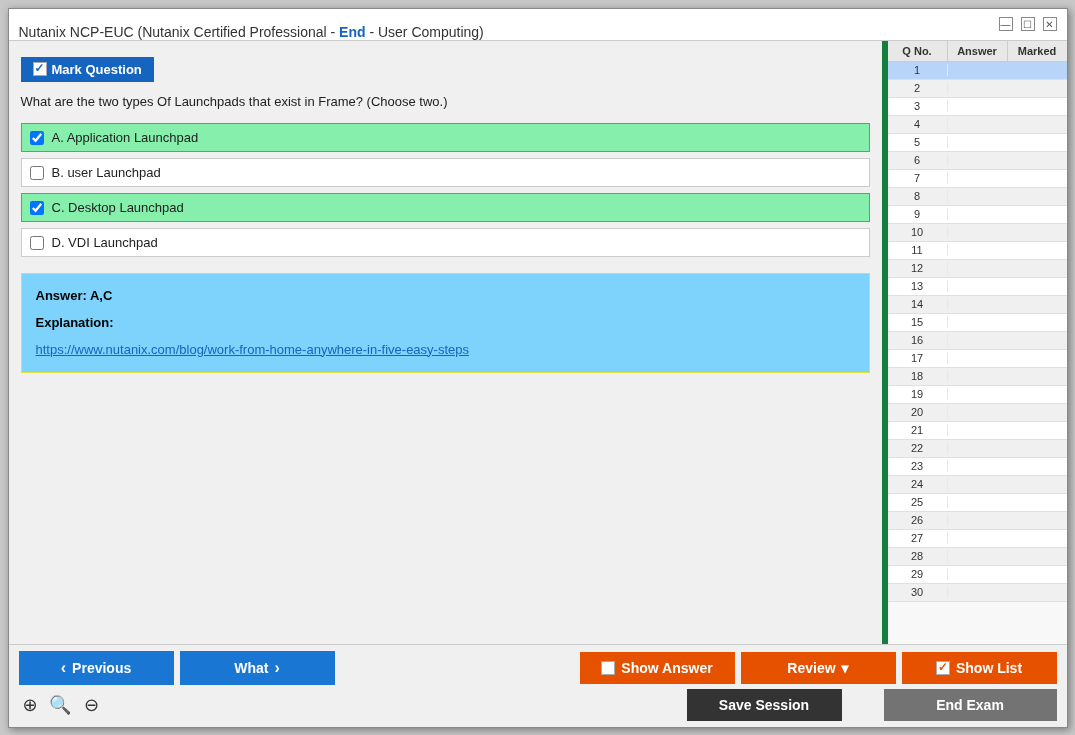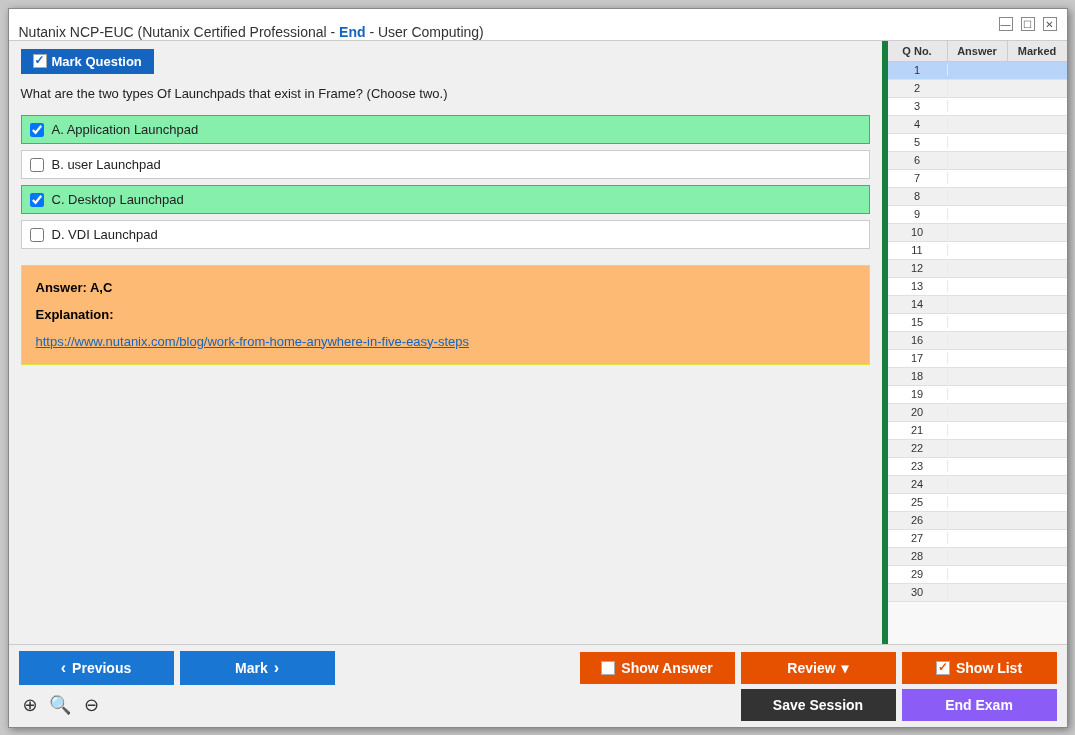--- a/index.html
+++ b/index.html
@@ -58,21 +58,21 @@
     }
     .content-area {
       display: flex;
       flex: 1;
       overflow: hidden;
     }
     .main-panel {
       flex: 1;
       display: flex;
       flex-direction: column;
-      padding: 8px 12px;
+      padding: 16px 12px;
       overflow-y: auto;
     }
     .toolbar {
       display: flex;
       align-items: center;
       margin-bottom: 10px;
     }
     .mark-btn {
       background: #1565c0;
       color: #fff;
@@ -136,21 +136,21 @@
     .option-item input[type="checkbox"] {
       width: 14px;
       height: 14px;
       cursor: pointer;
     }
     .option-label {
       font-size: 13px;
       color: #222;
     }
     .answer-box {
-      background: #fdba74;
+      background: #7dd3fc;
       border: 1px solid #e0e040;
       padding: 12px 14px;
       line-height: 1.6;
     }
     .answer-line {
       font-weight: bold;
       margin-bottom: 6px;
     }
     .explanation-title {
       font-weight: bold;
@@ -328,28 +328,29 @@
       background: #333;
       color: #fff;
       border: none;
       padding: 8px 0;
       cursor: pointer;
       font-size: 14px;
       font-weight: bold;
       width: 155px;
     }
     .end-exam-btn {
-      background: #8b5cf6;
+      background: #737373;
       color: #fff;
       border: none;
       padding: 8px 0;
       cursor: pointer;
       font-size: 14px;
       font-weight: bold;
-      width: 155px;
+      width: 173px;
+      margin-left: 36px;
     }
     .bottom-right-group {
       display: flex;
       gap: 6px;
       margin-left: auto;
     }
   </style>
 </head>
 <body>
 
@@ -566,21 +567,21 @@
     </div>
   </div>
 
   <div class="bottom-bar">
     <div class="bottom-row1">
       <button class="nav-btn">
         <span class="arrow">‹</span>
         <span>Previous</span>
       </button>
       <button class="nav-btn">
-        <span>Mark</span>
+        <span>What</span>
         <span class="arrow">›</span>
       </button>
       <div class="spacer"></div>
       <button class="show-answer-btn">
         <span class="show-answer-icon"></span>
         <span>Show Answer</span>
       </button>
       <button class="review-btn">
         <span>Review</span>
         <span>▾</span>

